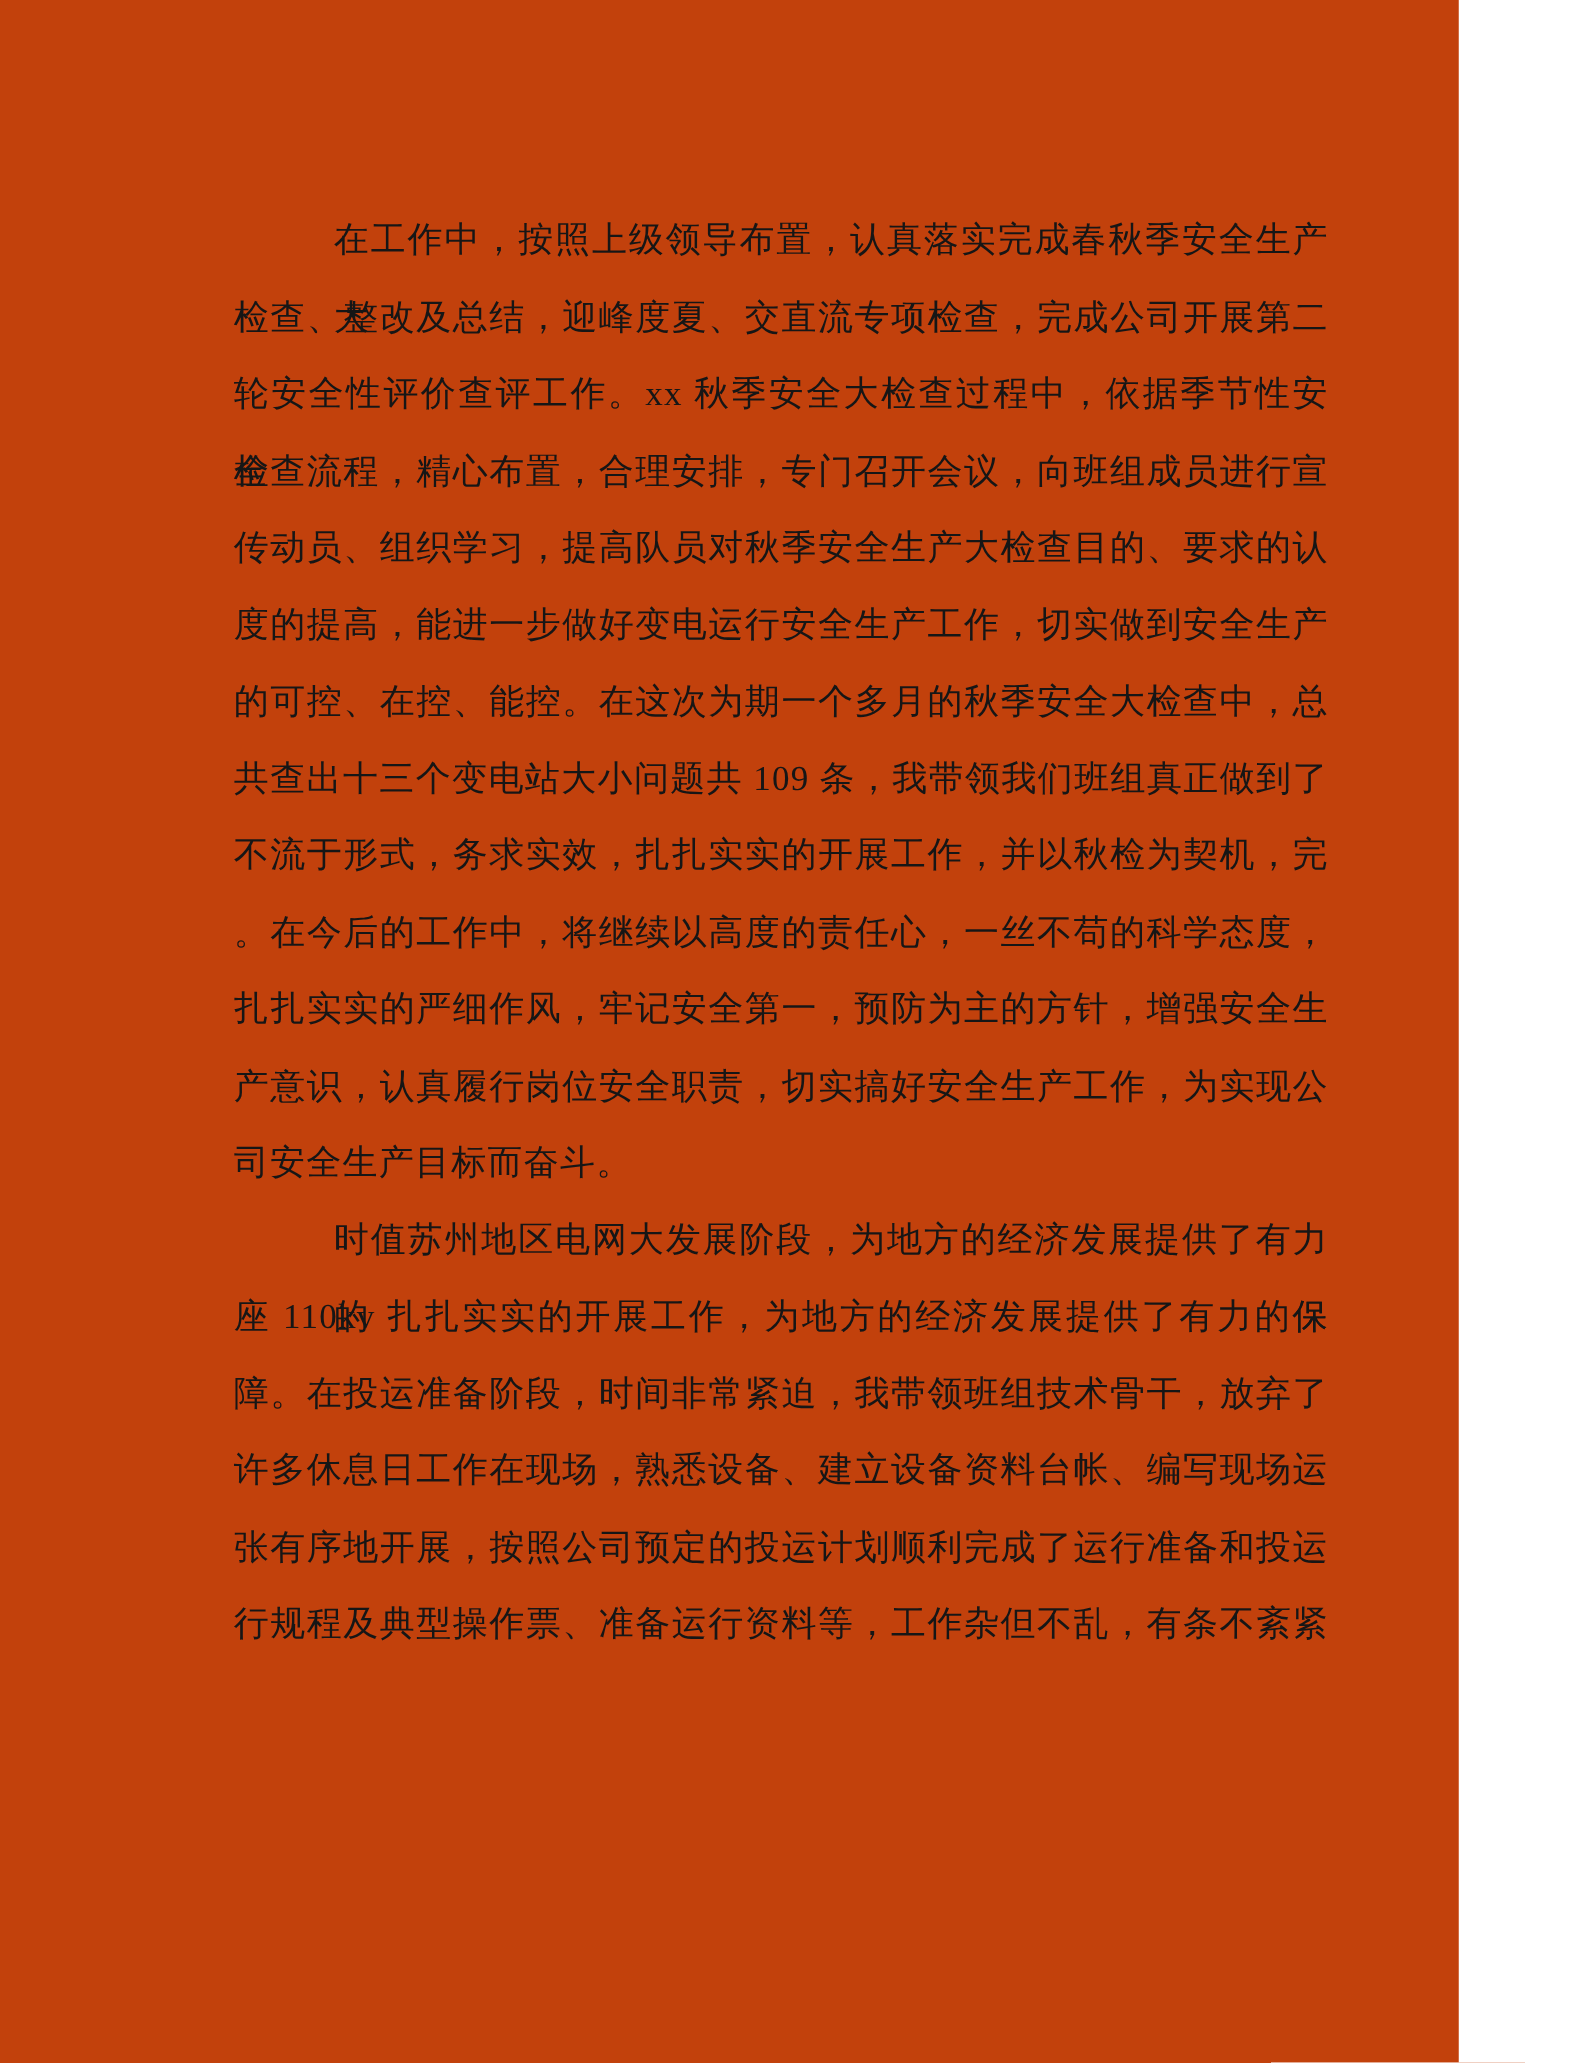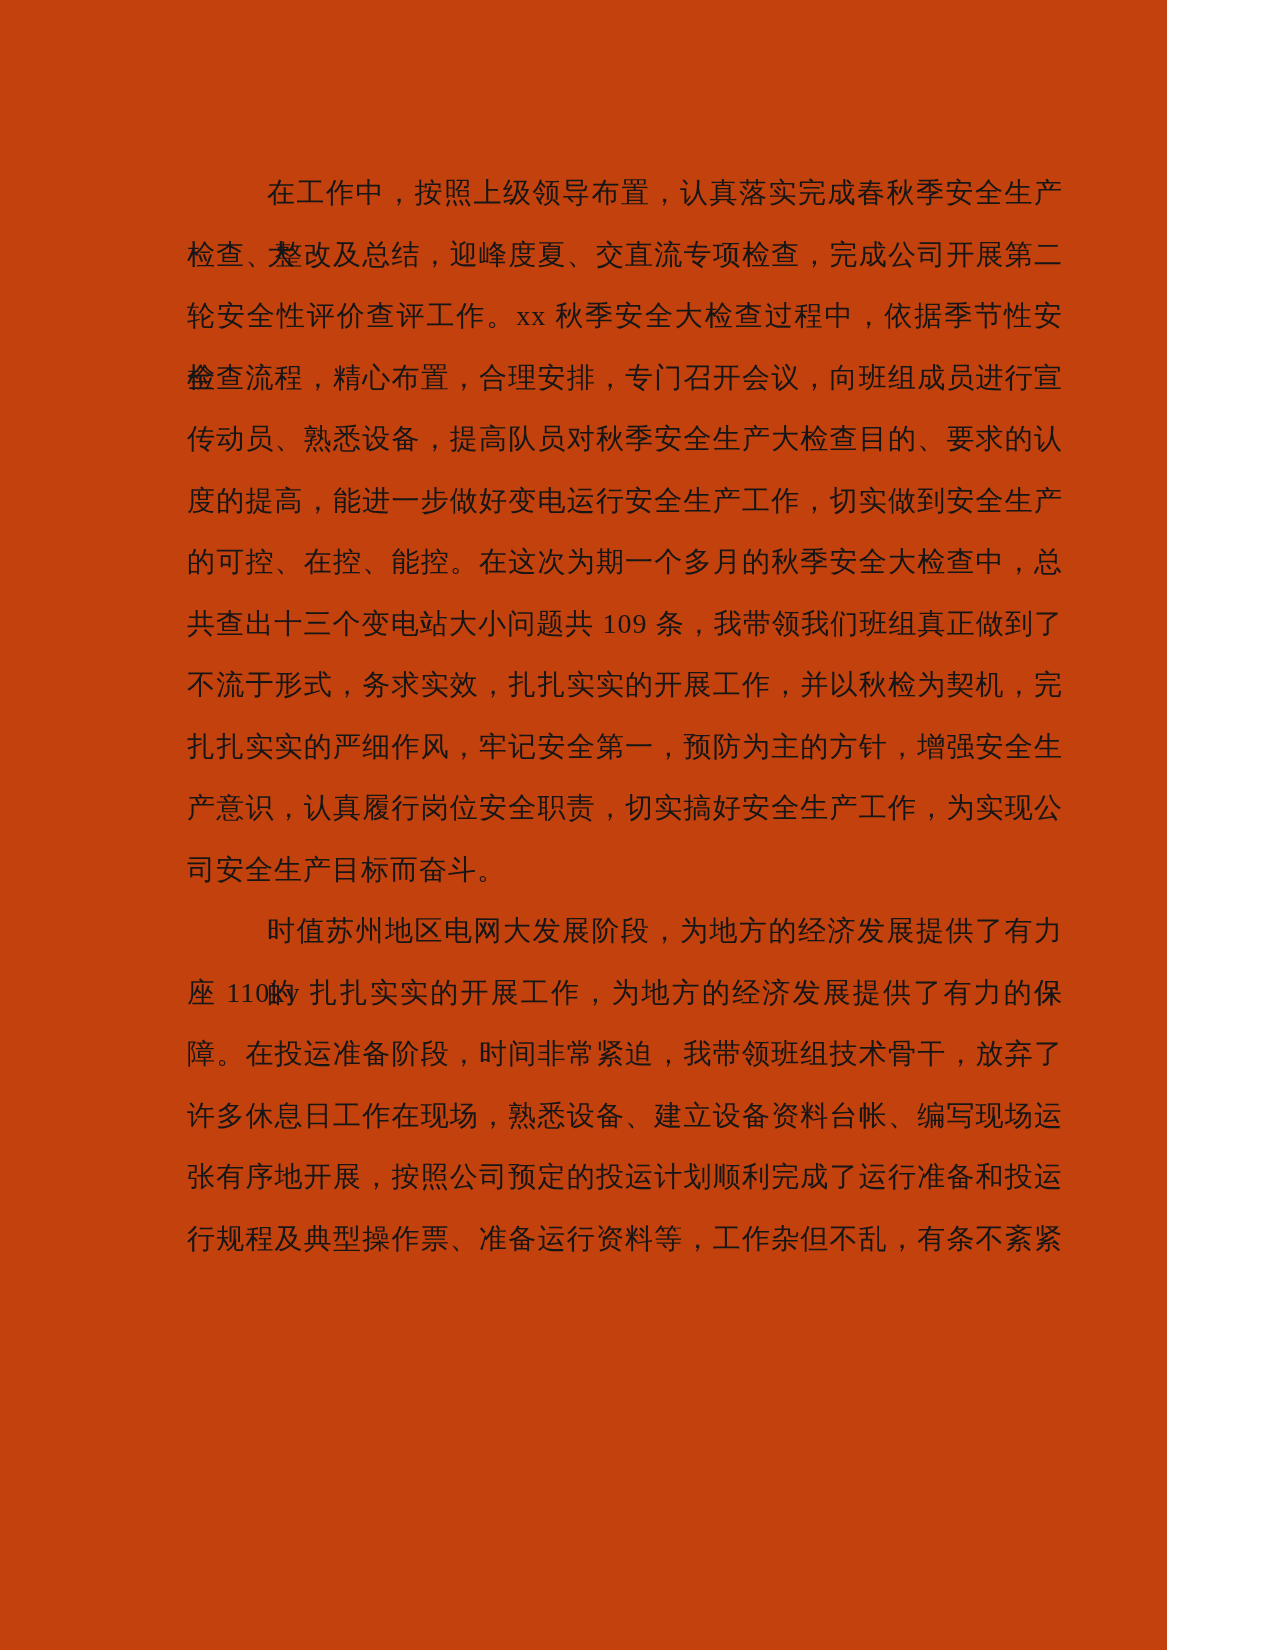--- a/index.html
+++ b/index.html
@@ -46,25 +46,26 @@
 </style>
 </head>
 <body>
 
 <div class="page">
   <div class="textblock">
     <div class="line indent">在工作中，按照上级领导布置，认真落实完成春秋季安全生产大</div>
     <div class="line">检查、整改及总结，迎峰度夏、交直流专项检查，完成公司开展第二</div>
     <div class="line">轮安全性评价查评工作。xx 秋季安全大检查过程中，依据季节性安全</div>
     <div class="line">检查流程，精心布置，合理安排，专门召开会议，向班组成员进行宣</div>
-    <div class="line">传动员、熟悉设备，提高队员对秋季安全生产大检查目的、要求的认</div>
+    <div class="line">传动员、组织学习，提高队员对秋季安全生产大检查目的、要求的认</div>
     <div class="line">度的提高，能进一步做好变电运行安全生产工作，切实做到安全生产</div>
     <div class="line">的可控、在控、能控。在这次为期一个多月的秋季安全大检查中，总</div>
     <div class="line">共查出十三个变电站大小问题共 109 条，我带领我们班组真正做到了</div>
     <div class="line">不流于形式，务求实效，扎扎实实的开展工作，并以秋检为契机，完</div>
+    <div class="line">。在今后的工作中，将继续以高度的责任心，一丝不苟的科学态度，</div>
     <div class="line">扎扎实实的严细作风，牢记安全第一，预防为主的方针，增强安全生</div>
     <div class="line">产意识，认真履行岗位安全职责，切实搞好安全生产工作，为实现公</div>
     <div class="line para-end">司安全生产目标而奋斗。</div>
     <div class="line indent">时值苏州地区电网大发展阶段，为地方的经济发展提供了有力的保</div>
     <div class="line">座 110kv 扎扎实实的开展工作，为地方的经济发展提供了有力的保</div>
     <div class="line">障。在投运准备阶段，时间非常紧迫，我带领班组技术骨干，放弃了</div>
     <div class="line">许多休息日工作在现场，熟悉设备、建立设备资料台帐、编写现场运</div>
     <div class="line">张有序地开展，按照公司预定的投运计划顺利完成了运行准备和投运</div>
     <div class="line">行规程及典型操作票、准备运行资料等，工作杂但不乱，有条不紊紧</div>
   </div>

